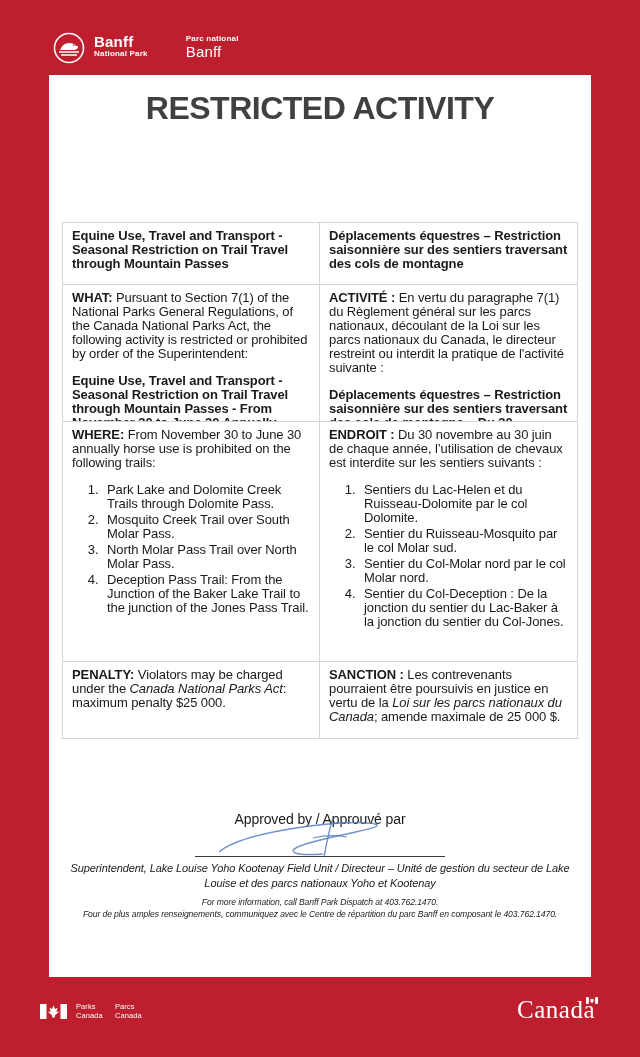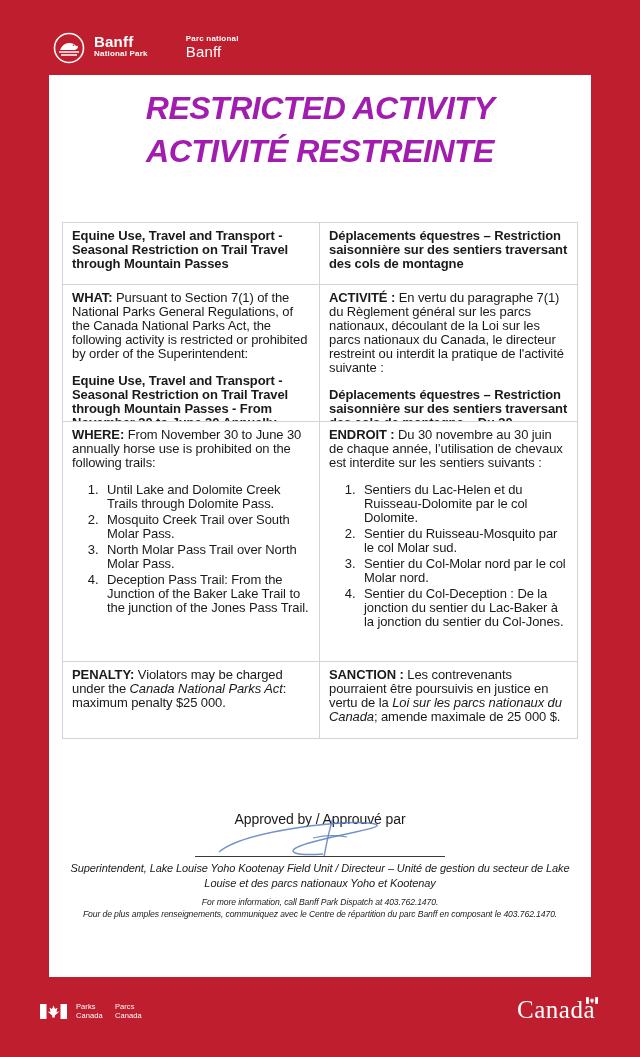--- a/index.html
+++ b/index.html
@@ -25,21 +25,21 @@
   .brand-fr .b2 { font-size: 15px; font-weight: 400; line-height: 15px; letter-spacing: .2px; }
 
   
   .paper {
     position: absolute; top: 75px; left: 49px;
     width: 542px; height: 902px; background: #fff; color: #1a1a1a;
   }
   .doc-title {
     padding-top: 12px; text-align: center;
     font-size: 32px; line-height: 43px; font-weight: 800;
-    color: #a21caf; letter-spacing: -0.5px; font-style: italic;
+    color: #404040; letter-spacing: -0.5px;
   }
 
   
   .notice-table {
     position: absolute; top: 147px; left: 13px; width: 516px;
     border: 1px solid #d4d4d4; background: #fff;
   }
   .t-row { display: flex; border-top: 1px solid #d4d4d4; }
   .t-row:first-child { border-top: none; }
   .t-cell {
@@ -108,21 +108,20 @@
   <div class="brand-fr">
     <div class="b1">Parc national</div>
     <div class="b2">Banff</div>
   </div>
 </div>
 
 <div class="paper">
 
   <div class="doc-title">
     <div>RESTRICTED ACTIVITY</div>
-    <div>ACTIVITÉ RESTREINTE</div>
   </div>
 
   <div class="notice-table">
 
     <div class="t-row r-title">
       <div class="t-cell en bold">Equine Use, Travel and Transport - Seasonal Restriction on Trail Travel through Mountain Passes</div>
       <div class="t-cell fr bold">Déplacements équestres – Restriction saisonnière sur des sentiers traversant des cols de montagne</div>
     </div>
 
     <div class="t-row r-what">
@@ -133,21 +132,21 @@
       <div class="t-cell fr">
         <div><span class="bold">ACTIVITÉ :</span><span> En vertu du paragraphe 7(1) du Règlement général sur les parcs nationaux, découlant de la Loi sur les parcs nationaux du Canada, le directeur restreint ou interdit la pratique de l'activité suivante :</span></div>
         <div class="bold para-gap">Déplacements équestres – Restriction saisonnière sur des sentiers traversant des cols de montagne – Du 30 novembre au 30 juin de chaque année.</div>
       </div>
     </div>
 
     <div class="t-row r-where">
       <div class="t-cell en">
         <div><span class="bold">WHERE:</span><span> From November 30 to June 30 annually horse use is prohibited on the following trails:</span></div>
         <ol class="trail-list">
-          <li>Until Lake and Dolomite Creek Trails through Dolomite Pass.</li>
+          <li>Park Lake and Dolomite Creek Trails through Dolomite Pass.</li>
           <li>Mosquito Creek Trail over South Molar Pass.</li>
           <li>North Molar Pass Trail over North Molar Pass.</li>
           <li>Deception Pass Trail: From the Junction of the Baker Lake Trail to the junction of the Jones Pass Trail.</li>
         </ol>
       </div>
       <div class="t-cell fr">
         <div><span class="bold">ENDROIT :</span><span> Du 30 novembre au 30 juin de chaque année, l’utilisation de chevaux est interdite sur les sentiers suivants :</span></div>
         <ol class="trail-list">
           <li>Sentiers du Lac-Helen et du Ruisseau-Dolomite par le col Dolomite.</li>
           <li>Sentier du Ruisseau-Mosquito par le col Molar sud.</li>

